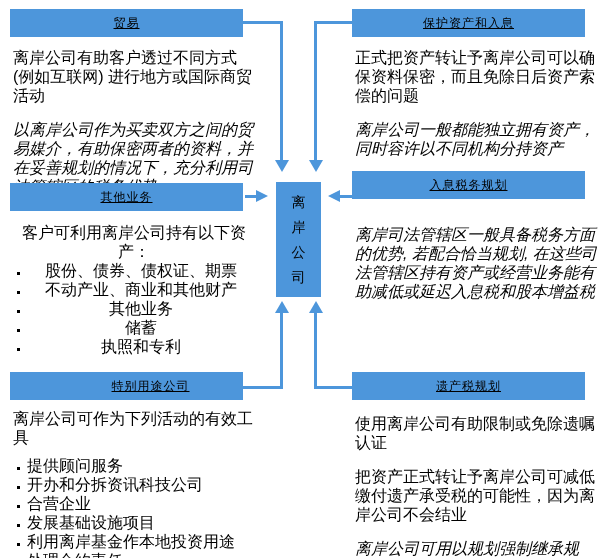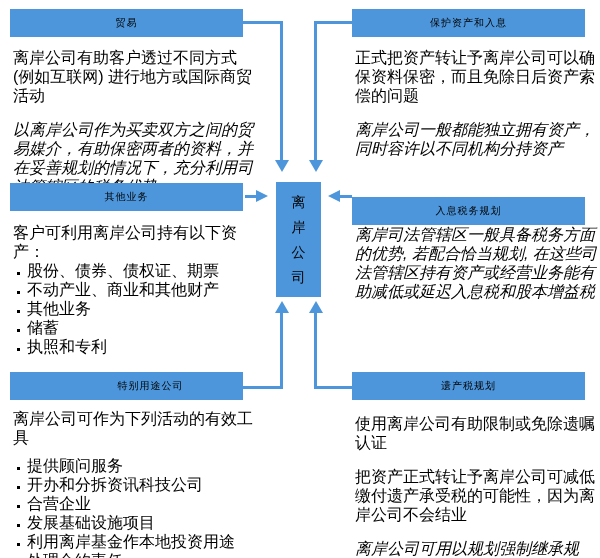--- a/index.html
+++ b/index.html
@@ -9,21 +9,21 @@
     width:600px; height:558px; position:relative; overflow:hidden;
     font-family:"Liberation Sans","DejaVu Sans",sans-serif;
     color:var(--ink);
   }
   .stage { position:absolute; left:0; top:0; width:600px; height:558px; }
 
   .hdr {
     position:absolute; width:233px; height:28px;
     background:var(--accent); color:var(--ink);
     display:flex; align-items:center; justify-content:center;
-    font-size:10px; letter-spacing:1px;
+    font-size:12px; letter-spacing:1px;text-decoration:underline;
   }
   .bodytxt {
     position:absolute; width:242px;
     font-size:16px; line-height:19px; color:var(--ink);
   }
   .bodytxt p { margin:0 0 15px 0; }
   .bodytxt p:last-child { margin-bottom:0;font-style:italic; }
   ul.blt { list-style:none; }
   ul.blt li { position:relative; padding-left:14px; line-height:19px; }
   ul.blt li::before {
@@ -66,32 +66,32 @@
     <span>保护资产和入息</span>
   </div>
   <div class="bodytxt" style="left:355px; top:48px;">
     <p>正式把资产转让予离岸公司可以确保资料保密，而且免除日后资产索偿的问题</p>
     <p>离岸公司一般都能独立拥有资产，同时容许以不同机构分持资产</p>
   </div>
 
   <div class="hdr" style="left:10px; top:183px;">
     <span>其他业务</span>
   </div>
-  <div class="bodytxt" style="left:13px; top:223px;">
+  <div class="bodytxt" style="left:13px; top:223px;text-align:center;">
     <p style="margin-bottom:0;">客户可利用离岸公司持有以下资产：</p>
     <ul class="blt">
       <li>股份、债券、债权证、期票</li>
       <li>不动产业、商业和其他财产</li>
       <li>其他业务</li>
       <li>储蓄</li>
       <li>执照和专利</li>
     </ul>
   </div>
 
-  <div class="hdr" style="left:352px; top:197px;justify-content:center;">
+  <div class="hdr" style="left:352px; top:171px;justify-content:center;">
     <span>入息税务规划</span>
   </div>
   <div class="bodytxt" style="left:355px; top:225px;">
     <p>离岸司法管辖区一般具备税务方面的优势, 若配合恰当规划, 在这些司法管辖区持有资产或经营业务能有助减低或延迟入息税和股本增益税</p>
   </div>
 
   <div class="hdr" style="left:10px; top:372px;padding-left:48px;">
     <span>特别用途公司</span>
   </div>
   <div class="bodytxt" style="left:13px; top:409px;">

